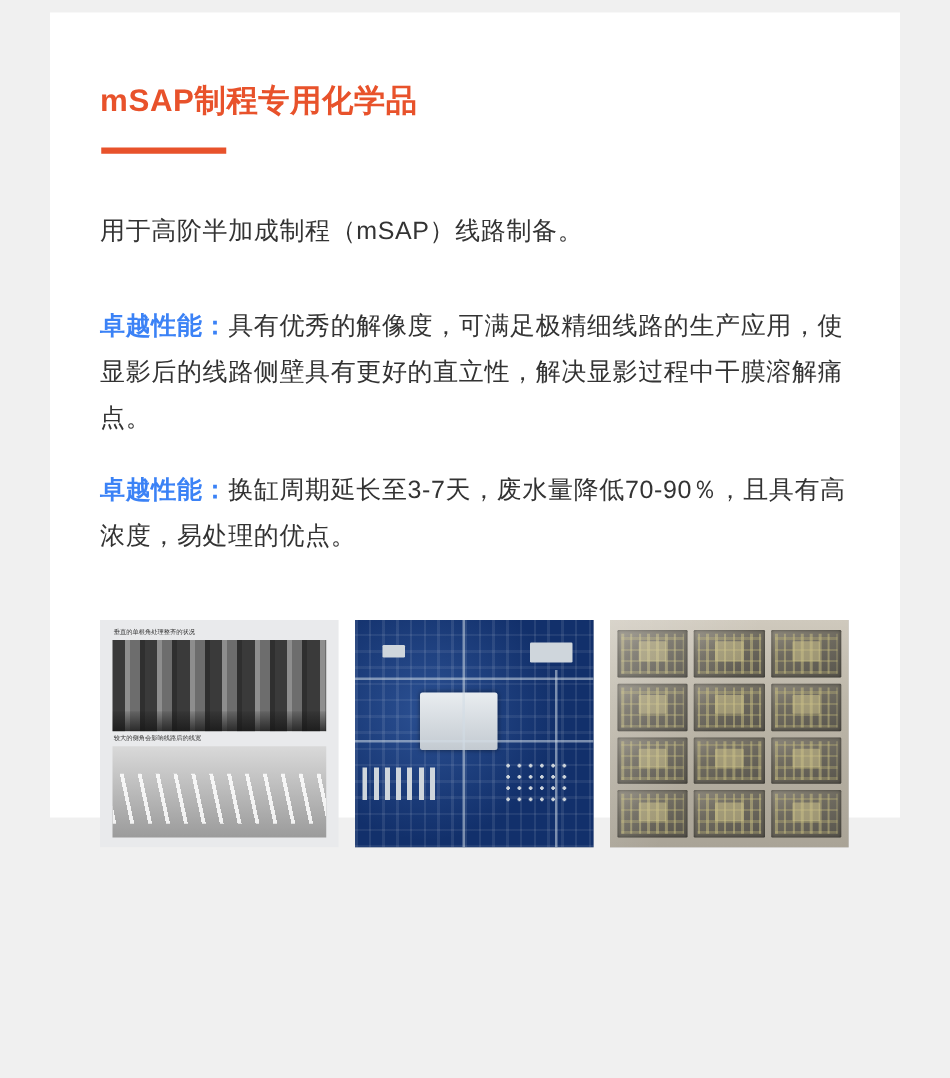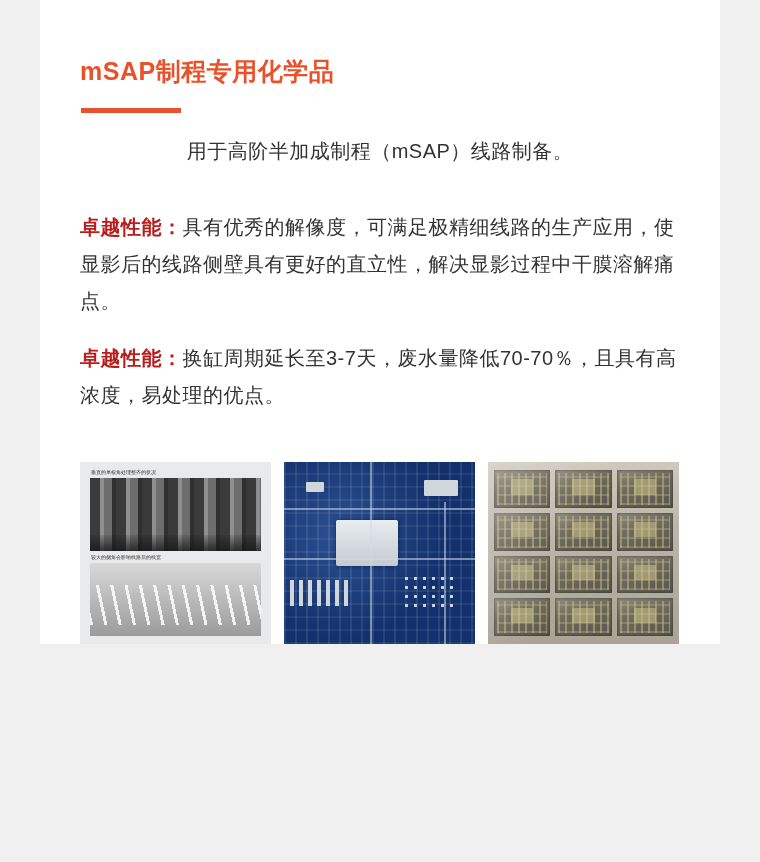--- a/index.html
+++ b/index.html
@@ -15,21 +15,21 @@
   }
   .page {
     position: relative;
     width: 760px;
     height: 862px;
     background: #f0f0f0;
   }
   .card {
     position: absolute;
     left: 40px;
-    top: 0;
+    top: 10px;
     width: 680px;
     height: 644px;
     background: #ffffff;
     box-shadow: 0 0 0 0 rgba(0,0,0,0);
   }
   .card-inner {
     padding: 56px 40px 0 40px;
   }
   .title {
     font-size: 25px;
@@ -39,39 +39,38 @@
     line-height: 1.2;
     margin: 0;
   }
   .rule {
     width: 100px;
     height: 5px;
     background: #e8522b;
     margin: 22px 0 0 1px;
   }
   .intro {
-    margin-top: 22px;
+    margin-top: 46px;
     font-size: 20px;
     color: #333333;
     line-height: 1.6;
     letter-spacing: 0.5px;
-    text-align: center;
   }
   .features {
     margin-top: 42px;
   }
   .feature {
     font-size: 20px;
     color: #333333;
     line-height: 1.85;
     letter-spacing: 0.5px;
     margin-bottom: 4px;
   }
   .feature-label {
-    color: #b91c1c;
+    color: #3b82f6;
     font-weight: bold;
   }
   .gallery {
     margin-top: 48px;
     display: flex;
     gap: 13px;
   }
   .thumb {
     width: 191px;
     height: 182px;
@@ -240,21 +239,21 @@
 
       <p class="intro">用于高阶半加成制程（mSAP）线路制备。</p>
 
       <div class="features">
 
         <p class="feature">
           <span class="feature-label">卓越性能：</span><span>具有优秀的解像度，可满足极精细线路的生产应用，使显影后的线路侧壁具有更好的直立性，解决显影过程中干膜溶解痛点。</span>
         </p>
 
         <p class="feature">
-          <span class="feature-label">卓越性能：</span><span>换缸周期延长至3-7天，废水量降低70-70％，且具有高浓度，易处理的优点。</span>
+          <span class="feature-label">卓越性能：</span><span>换缸周期延长至3-7天，废水量降低70-90％，且具有高浓度，易处理的优点。</span>
         </p>
 
       </div>
 
       <div class="gallery">
 
         <div class="thumb">
           <div class="sem">
             <div class="sem-cap">垂直的单根角处理整齐的状况</div>
             <div class="sem-panel top"></div>

